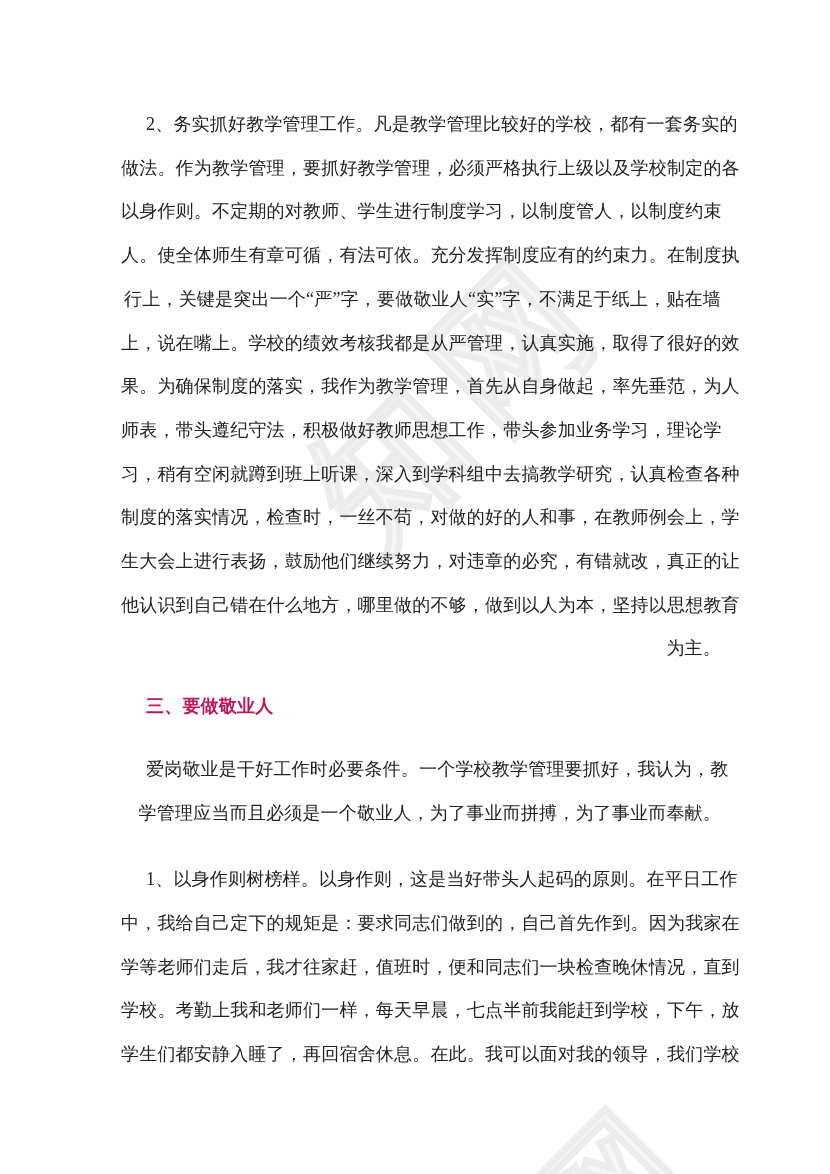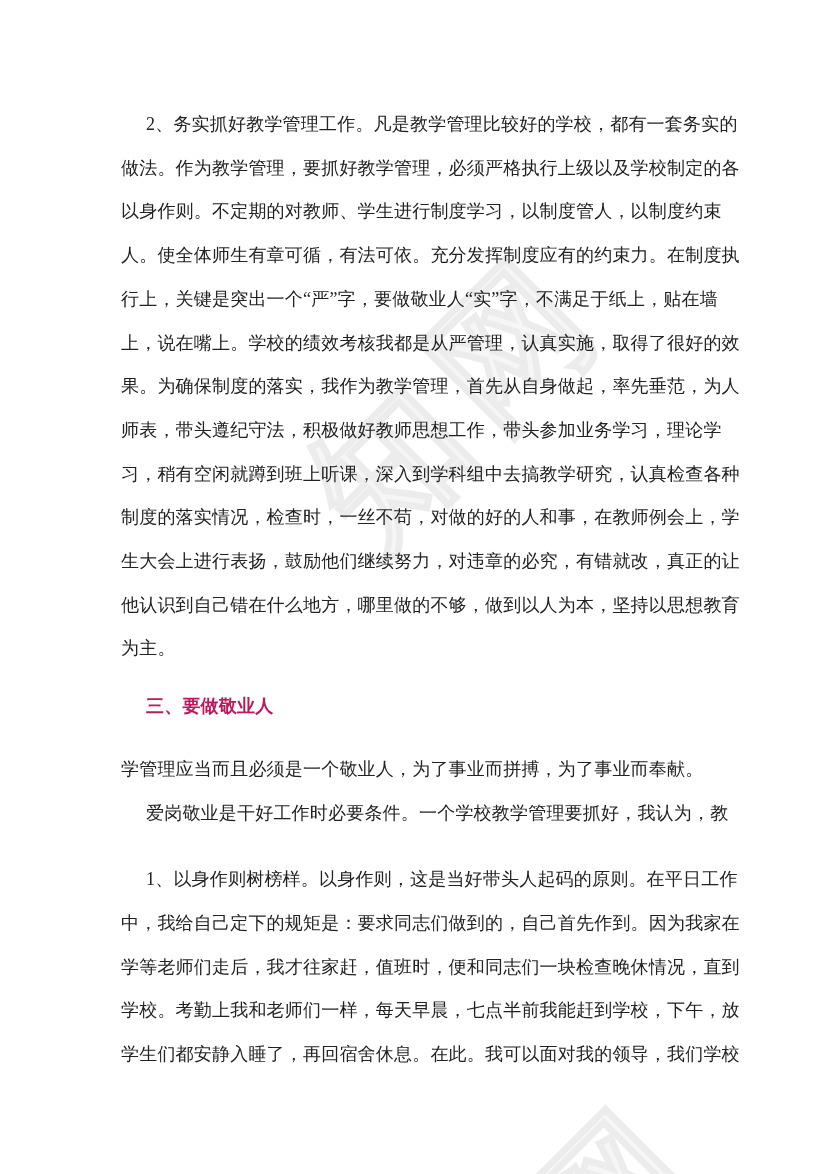--- a/index.html
+++ b/index.html
@@ -18,20 +18,21 @@
   }
   .content {
     position: absolute;
     left: 121px;
     top: 103px;
     width: 600px;
   }
   .para {
     margin: 0;
     padding: 0;
+    text-align: right;
   }
   .line {
     display: block;
     white-space: nowrap;
     font-size: 18px;
     line-height: 43.7px;
     letter-spacing: 0.2px;
     color: #222222;
   }
   .line.indent {
@@ -94,22 +95,22 @@
       <span class="line">生大会上进行表扬，鼓励他们继续努力，对违章的必究，有错就改，真正的让</span>
       <span class="line">他认识到自己错在什么地方，哪里做的不够，做到以人为本，坚持以思想教育</span>
       <span class="line">为主。</span>
     </p>
 
     <h3 class="heading">
       <span class="line indent">三、要做敬业人</span>
     </h3>
 
     <p class="para para-2">
+      <span class="line indent">爱岗敬业是干好工作时必要条件。一个学校教学管理要抓好，我认为，教</span>
       <span class="line">学管理应当而且必须是一个敬业人，为了事业而拼搏，为了事业而奉献。</span>
-      <span class="line indent">爱岗敬业是干好工作时必要条件。一个学校教学管理要抓好，我认为，教</span>
     </p>
 
     <p class="para para-3">
       <span class="line indent">1、以身作则树榜样。以身作则，这是当好带头人起码的原则。在平日工作</span>
       <span class="line">中，我给自己定下的规矩是：要求同志们做到的，自己首先作到。因为我家在</span>
       <span class="line">学等老师们走后，我才往家赶，值班时，便和同志们一块检查晚休情况，直到</span>
       <span class="line">学校。考勤上我和老师们一样，每天早晨，七点半前我能赶到学校，下午，放</span>
       <span class="line">学生们都安静入睡了，再回宿舍休息。在此。我可以面对我的领导，我们学校</span>
     </p>
 

